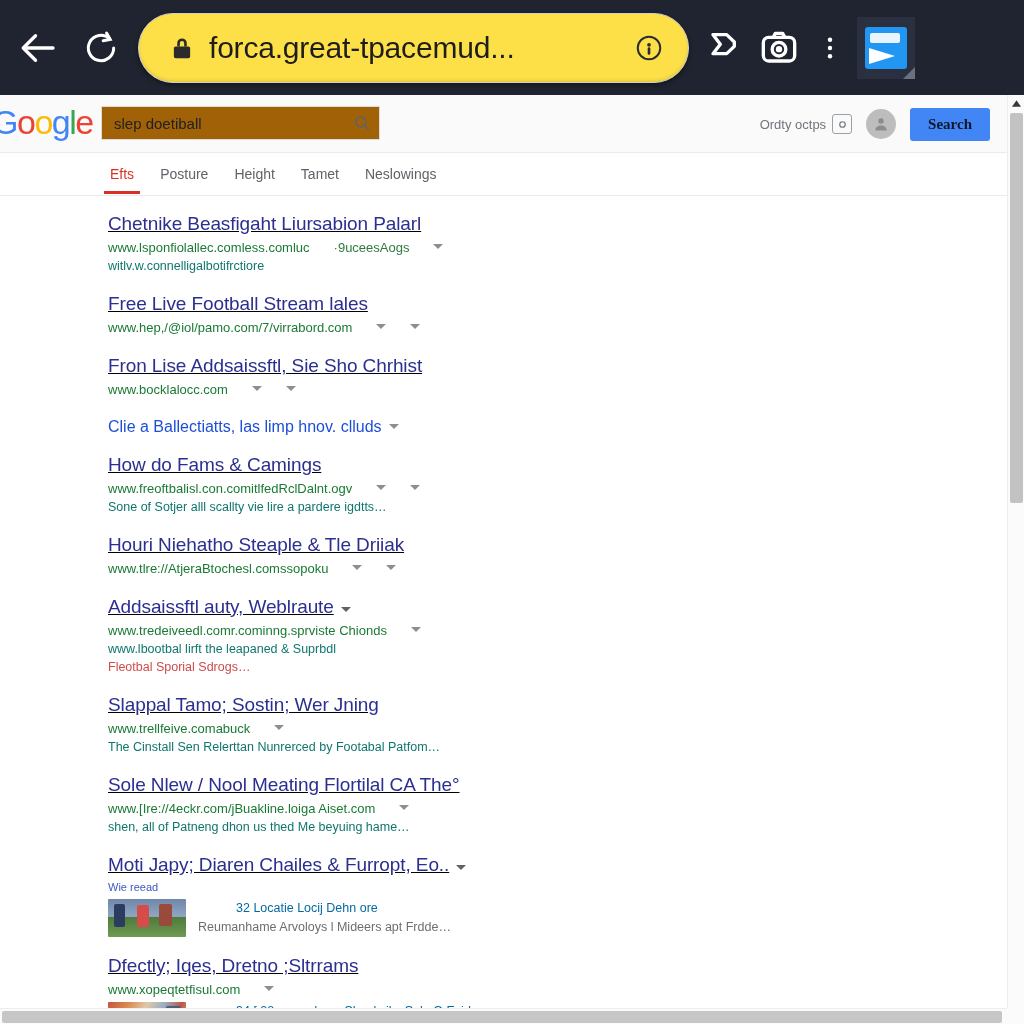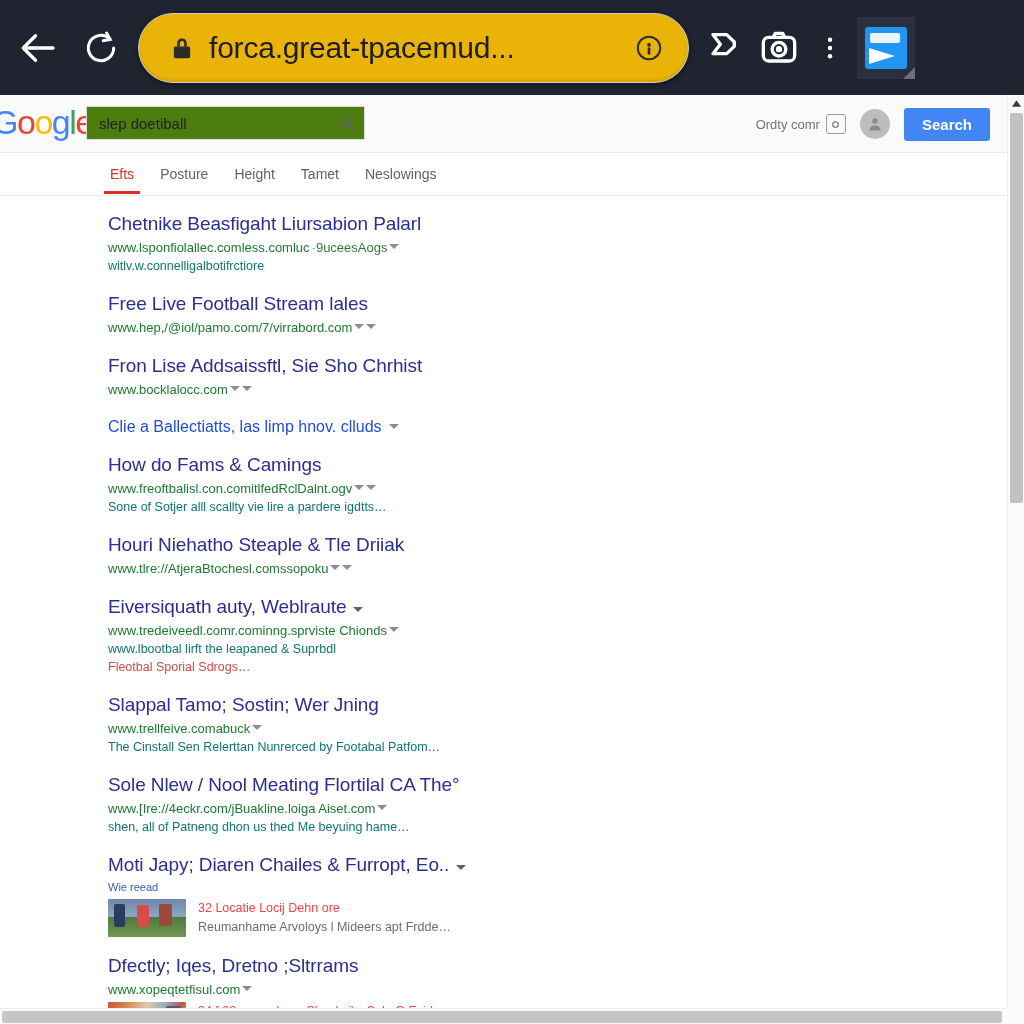--- a/index.html
+++ b/index.html
@@ -36,21 +36,21 @@
     flex: none;
   }
   .chrome-btn svg { display: block; }
 
   .omnibox {
     flex: none;
     width: 551px;
     height: 70px;
     margin-left: 6px;
     margin-right: 6px;
-    background: #eab308;
+    background: #fde047;
     border-radius: 38px;
     display: flex;
     align-items: center;
     padding: 0 20px 0 30px;
     box-sizing: border-box;
     box-shadow: 0 2px 5px rgba(0,0,0,0.45), inset 0 -2px 3px rgba(0,0,0,0.10);
     border: 1px solid #cfcfcf;
   }
   .lock-wrap { flex: none; width: 30px; display:flex; align-items:center; }
   .omnibox-url {
@@ -136,25 +136,25 @@
     font-size: 34px;
     letter-spacing: -1.5px;
     font-family: "Liberation Sans", sans-serif;
   }
   .g-logo span { font-weight: 400; }
   .gc-b { color:#4285F4; } .gc-r { color:#EA4335; }
   .gc-y { color:#FBBC05; } .gc-g { color:#34A853; }
 
   .g-searchbox {
     position: absolute;
-    left: 86px;
+    left: 101px;
     top: 11px;
     width: 279px;
     height: 34px;
-    background: #4d7c0f;
+    background: #a16207;
     border: 1px solid #dcdcdc;
     display: flex;
     align-items: center;
     box-sizing: border-box;
   }
   .g-searchbox input {
     border: none;
     outline: none;
     flex: 1;
     font-size: 15px;
@@ -196,27 +196,27 @@
     display:flex;align-items:center;justify-content:center;
   }
   .g-avatar {
     width: 30px; height: 30px;
     border-radius: 50%;
     background: #bdbdbd;
     display:flex;align-items:center;justify-content:center;
   }
   .g-searchbtn {
     background: #4285f4;
-    color: #ffffff;
+    color: #0f172a;
     font-size: 15px;
     font-weight: bold;
     padding: 8px 18px;
     border: none;
     border-radius: 3px;
-    font-family: Liberation Sans, sans-serif;
+    font-family: Liberation Serif, serif;
     cursor: pointer;
   }
 
   
   .g-tabs {
     position: relative;
     height: 43px;
     background: #ffffff;
     border-bottom: 1px solid #ebebeb;
     width: 1007px;
@@ -255,29 +255,29 @@
   .result { margin-bottom: 17px; position: relative; }
   .r-title {
     font-size: 19px;
     color: #2b2f8f;
     line-height: 24px;
     font-family: "Liberation Sans", sans-serif;
     letter-spacing: -0.1px;
     display: inline;
     cursor: pointer;
   }
-  .r-titlerow { display: flex; align-items: baseline; gap: 7px; }
+  .r-titlerow { display: flex; align-items: baseline; gap: 7px; text-decoration: underline; }
   .r-url {
     font-size: 13px;
     color: #1a7a33;
     line-height: 19px;
     margin-top: 2px;
     display: flex;
     align-items: center;
-    gap: 2px;
+    gap: 24px;
   }
   .r-url .u { white-space: nowrap; }
   .r-snippet {
     font-size: 16px;
     color: #1d4ed8;
     line-height: 18px;
     margin-top: 19px;
     display: flex;
     align-items: center;
     gap: 7px;
@@ -342,21 +342,21 @@
   }
   .thumb.t2::before {
     content:""; position:absolute; left:3px; bottom:3px; width:16px; height:14px;
     background:#c32a2a; border-radius:2px;
   }
   .thumb.t2::after {
     content:""; position:absolute; right:5px; top:4px; width:15px; height:16px;
     background:#4a5f7c; border-radius:2px;
   }
   .r-thumbtext { flex: 1; }
-  .r-thumbtext .l1 { font-size: 12.5px; color:#ef4444; line-height:19px; }
+  .r-thumbtext .l1 { font-size: 12.5px; color:#0369a1; line-height:19px;margin-left:38px; }
   .r-thumbtext .l2 { font-size: 12.5px; color:#6b6f73; line-height:19px; }
 
   
   .vscroll {
     position: absolute;
     right: 0; top: 95px;
     width: 17px;
     height: 929px;
     background: #fbfbfb;
     border-left: 1px solid #ededed;
@@ -479,21 +479,21 @@
       <span class="g-mini-search">
         <svg width="18" height="18" viewBox="0 0 24 24" fill="none" stroke="#5f6368" stroke-width="2" stroke-linecap="round">
           <circle cx="10.5" cy="10.5" r="6.6"></circle>
             <line x1="15.4" y1="15.4" x2="20.6" y2="20.6"></line>
         </svg>
       </span>
     </div>
 
     <div class="g-right">
       <div class="g-onlyopts">
-        <span>Ordty comr</span>
+        <span>Ordty octps</span>
         <span class="boxicon">
           <svg width="11" height="11" viewBox="0 0 24 24" fill="none" stroke="#70757a" stroke-width="2.6">
             <circle cx="12" cy="12" r="6"></circle>
           </svg>
         </span>
       </div>
       <div class="g-avatar">
         <svg width="18" height="18" viewBox="0 0 24 24" fill="#8c8c8c">
           <circle cx="12" cy="8" r="3.6"></circle>
             <path d="M4.5 20.5c0-4.2 3.4-6.6 7.5-6.6s7.5 2.4 7.5 6.6z"></path>
@@ -576,21 +576,21 @@
         </div>
       <div class="r-url">
         <span class="u">www.tlre://AtjeraBtochesl.comssopoku</span>
         <span class="caret"></span>
         <span class="caret"></span>
       </div>
     </div>
 
     <div class="result">
       <div class="r-titlerow">
-        <a class="r-title">Eiversiquath auty, Weblraute</a>
+        <a class="r-title">Addsaissftl auty, Weblraute</a>
         <span class="caret dark"></span>
       </div>
       <div class="r-url">
         <span class="u">www.tredeiveedl.comr.cominng.sprviste Chionds</span>
         <span class="caret"></span>
       </div>
       <div class="r-sub">www.lbootbal lirft the leapaned &amp; Suprbdl</div>
       <div class="r-sub" style="color:#cf4a4a">Fleotbal Sporial Sdrogs…</div>
     </div>
 

